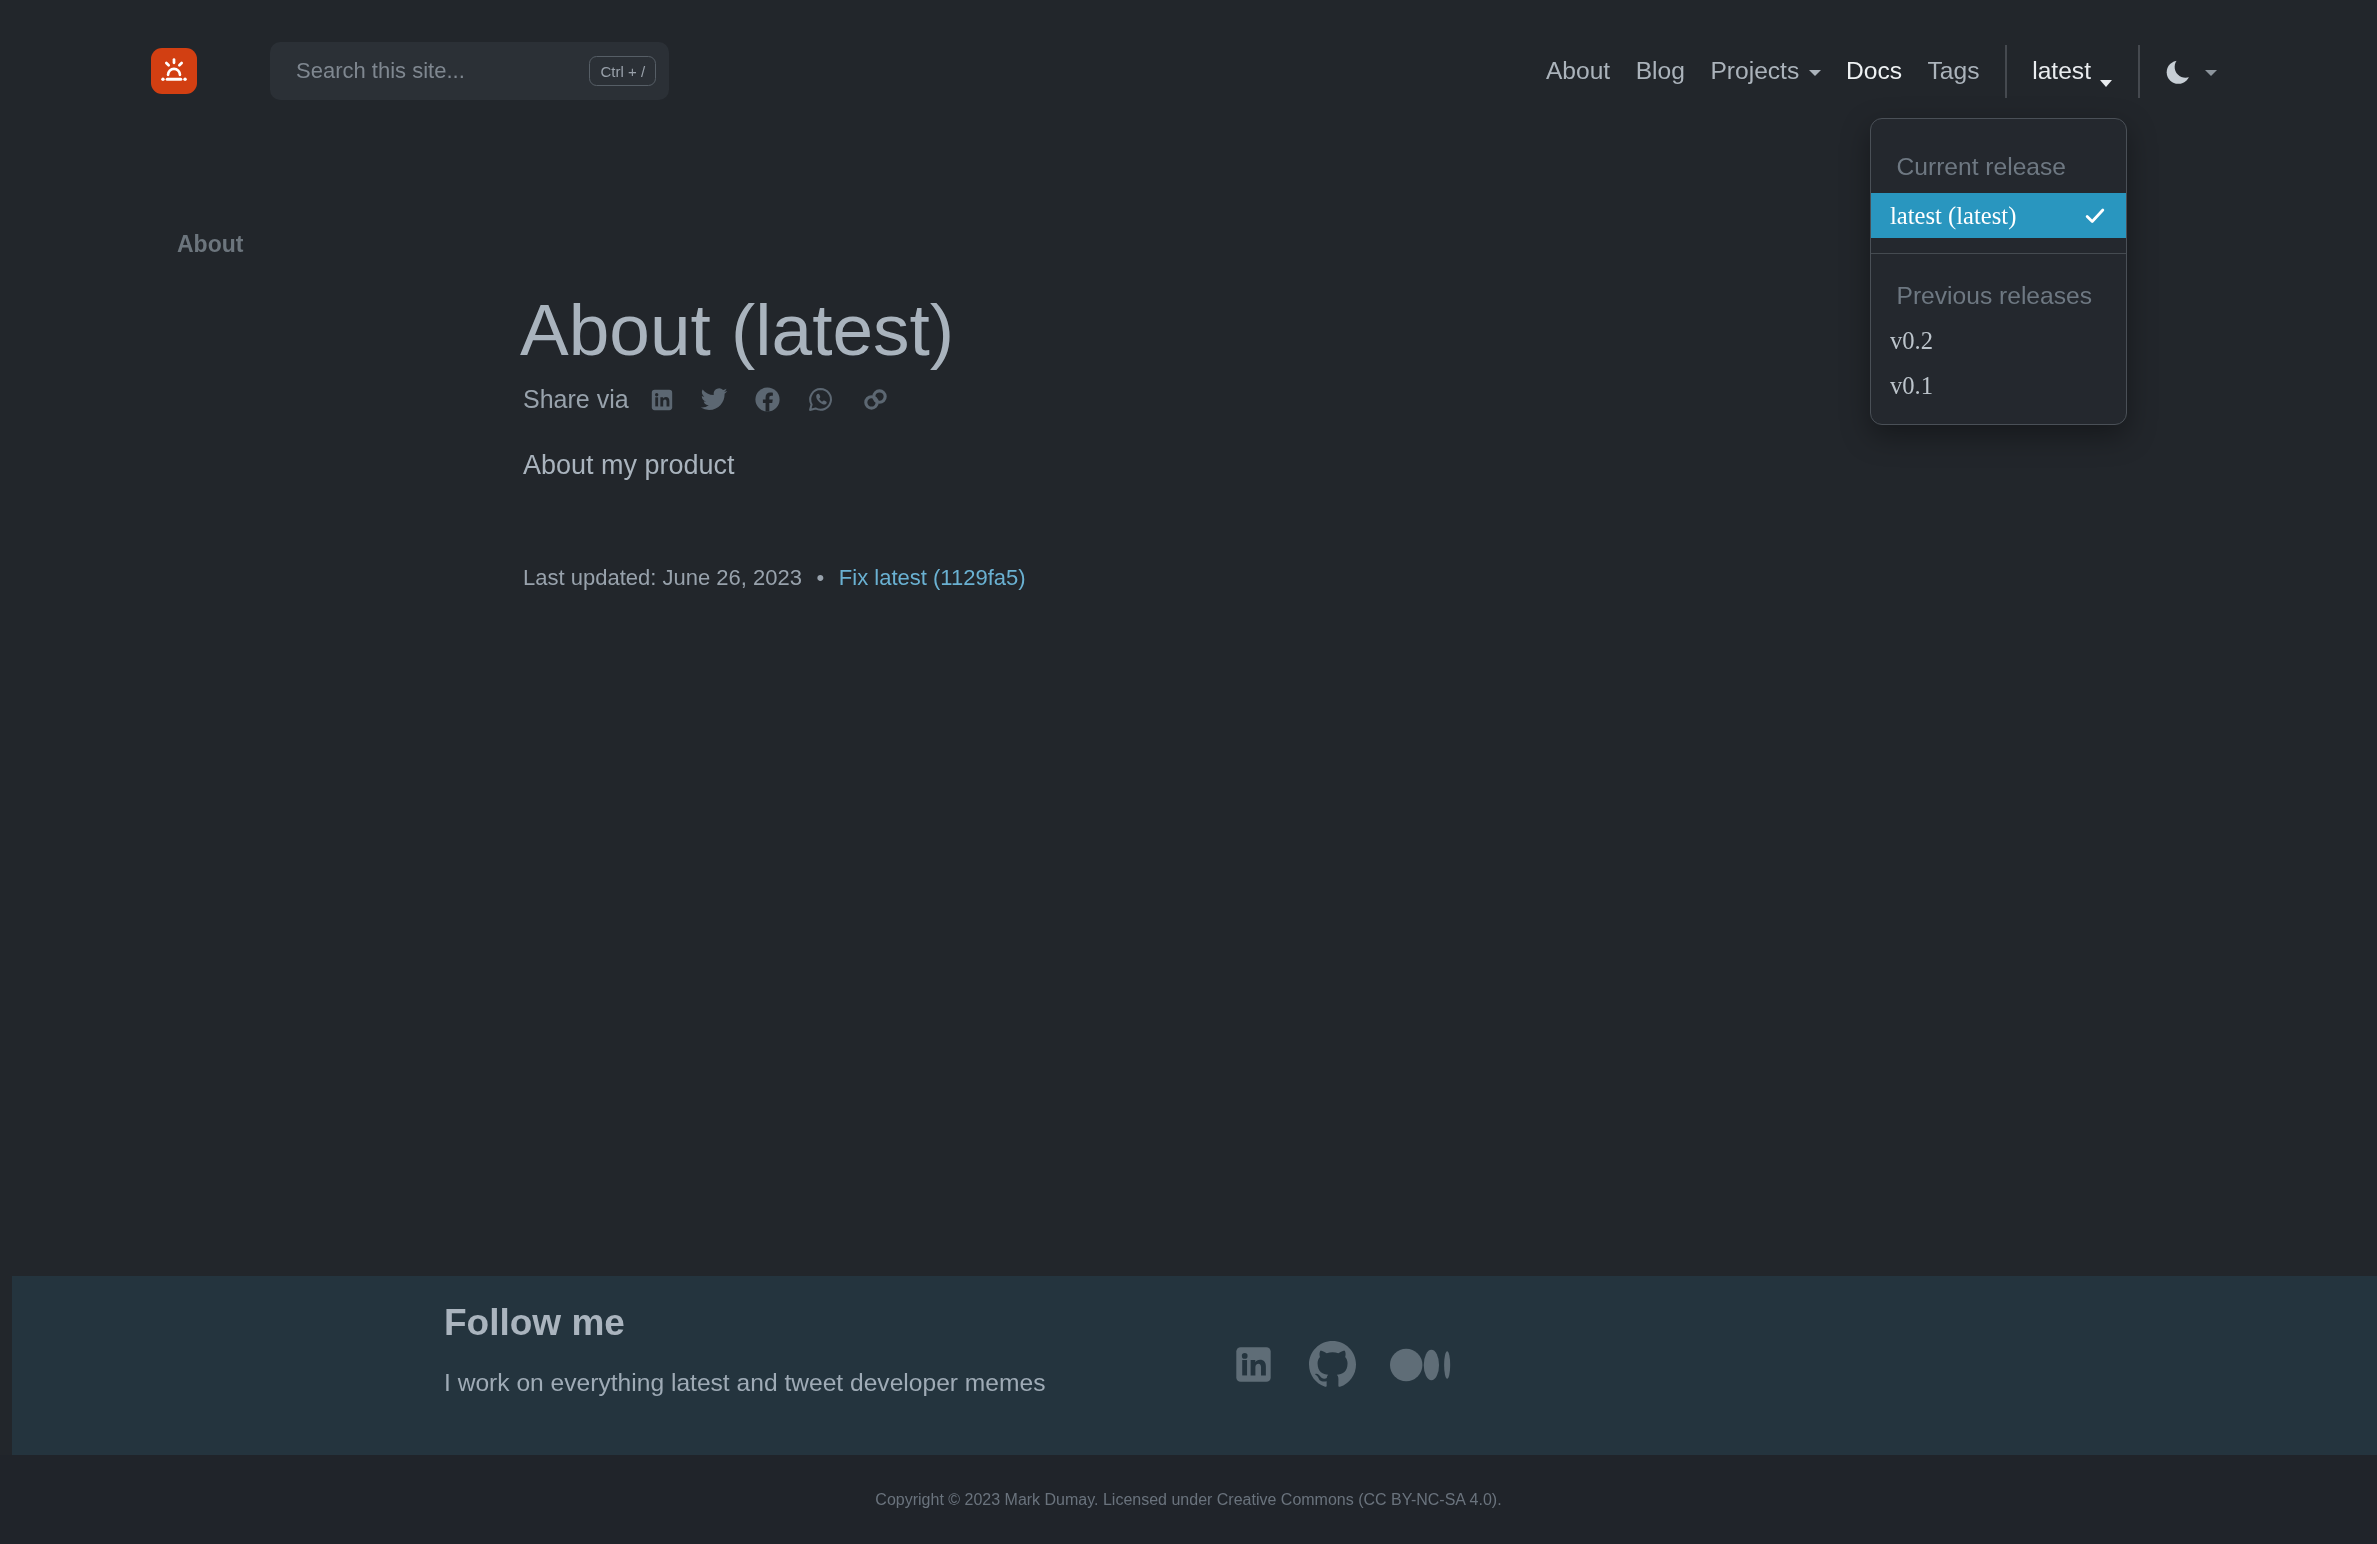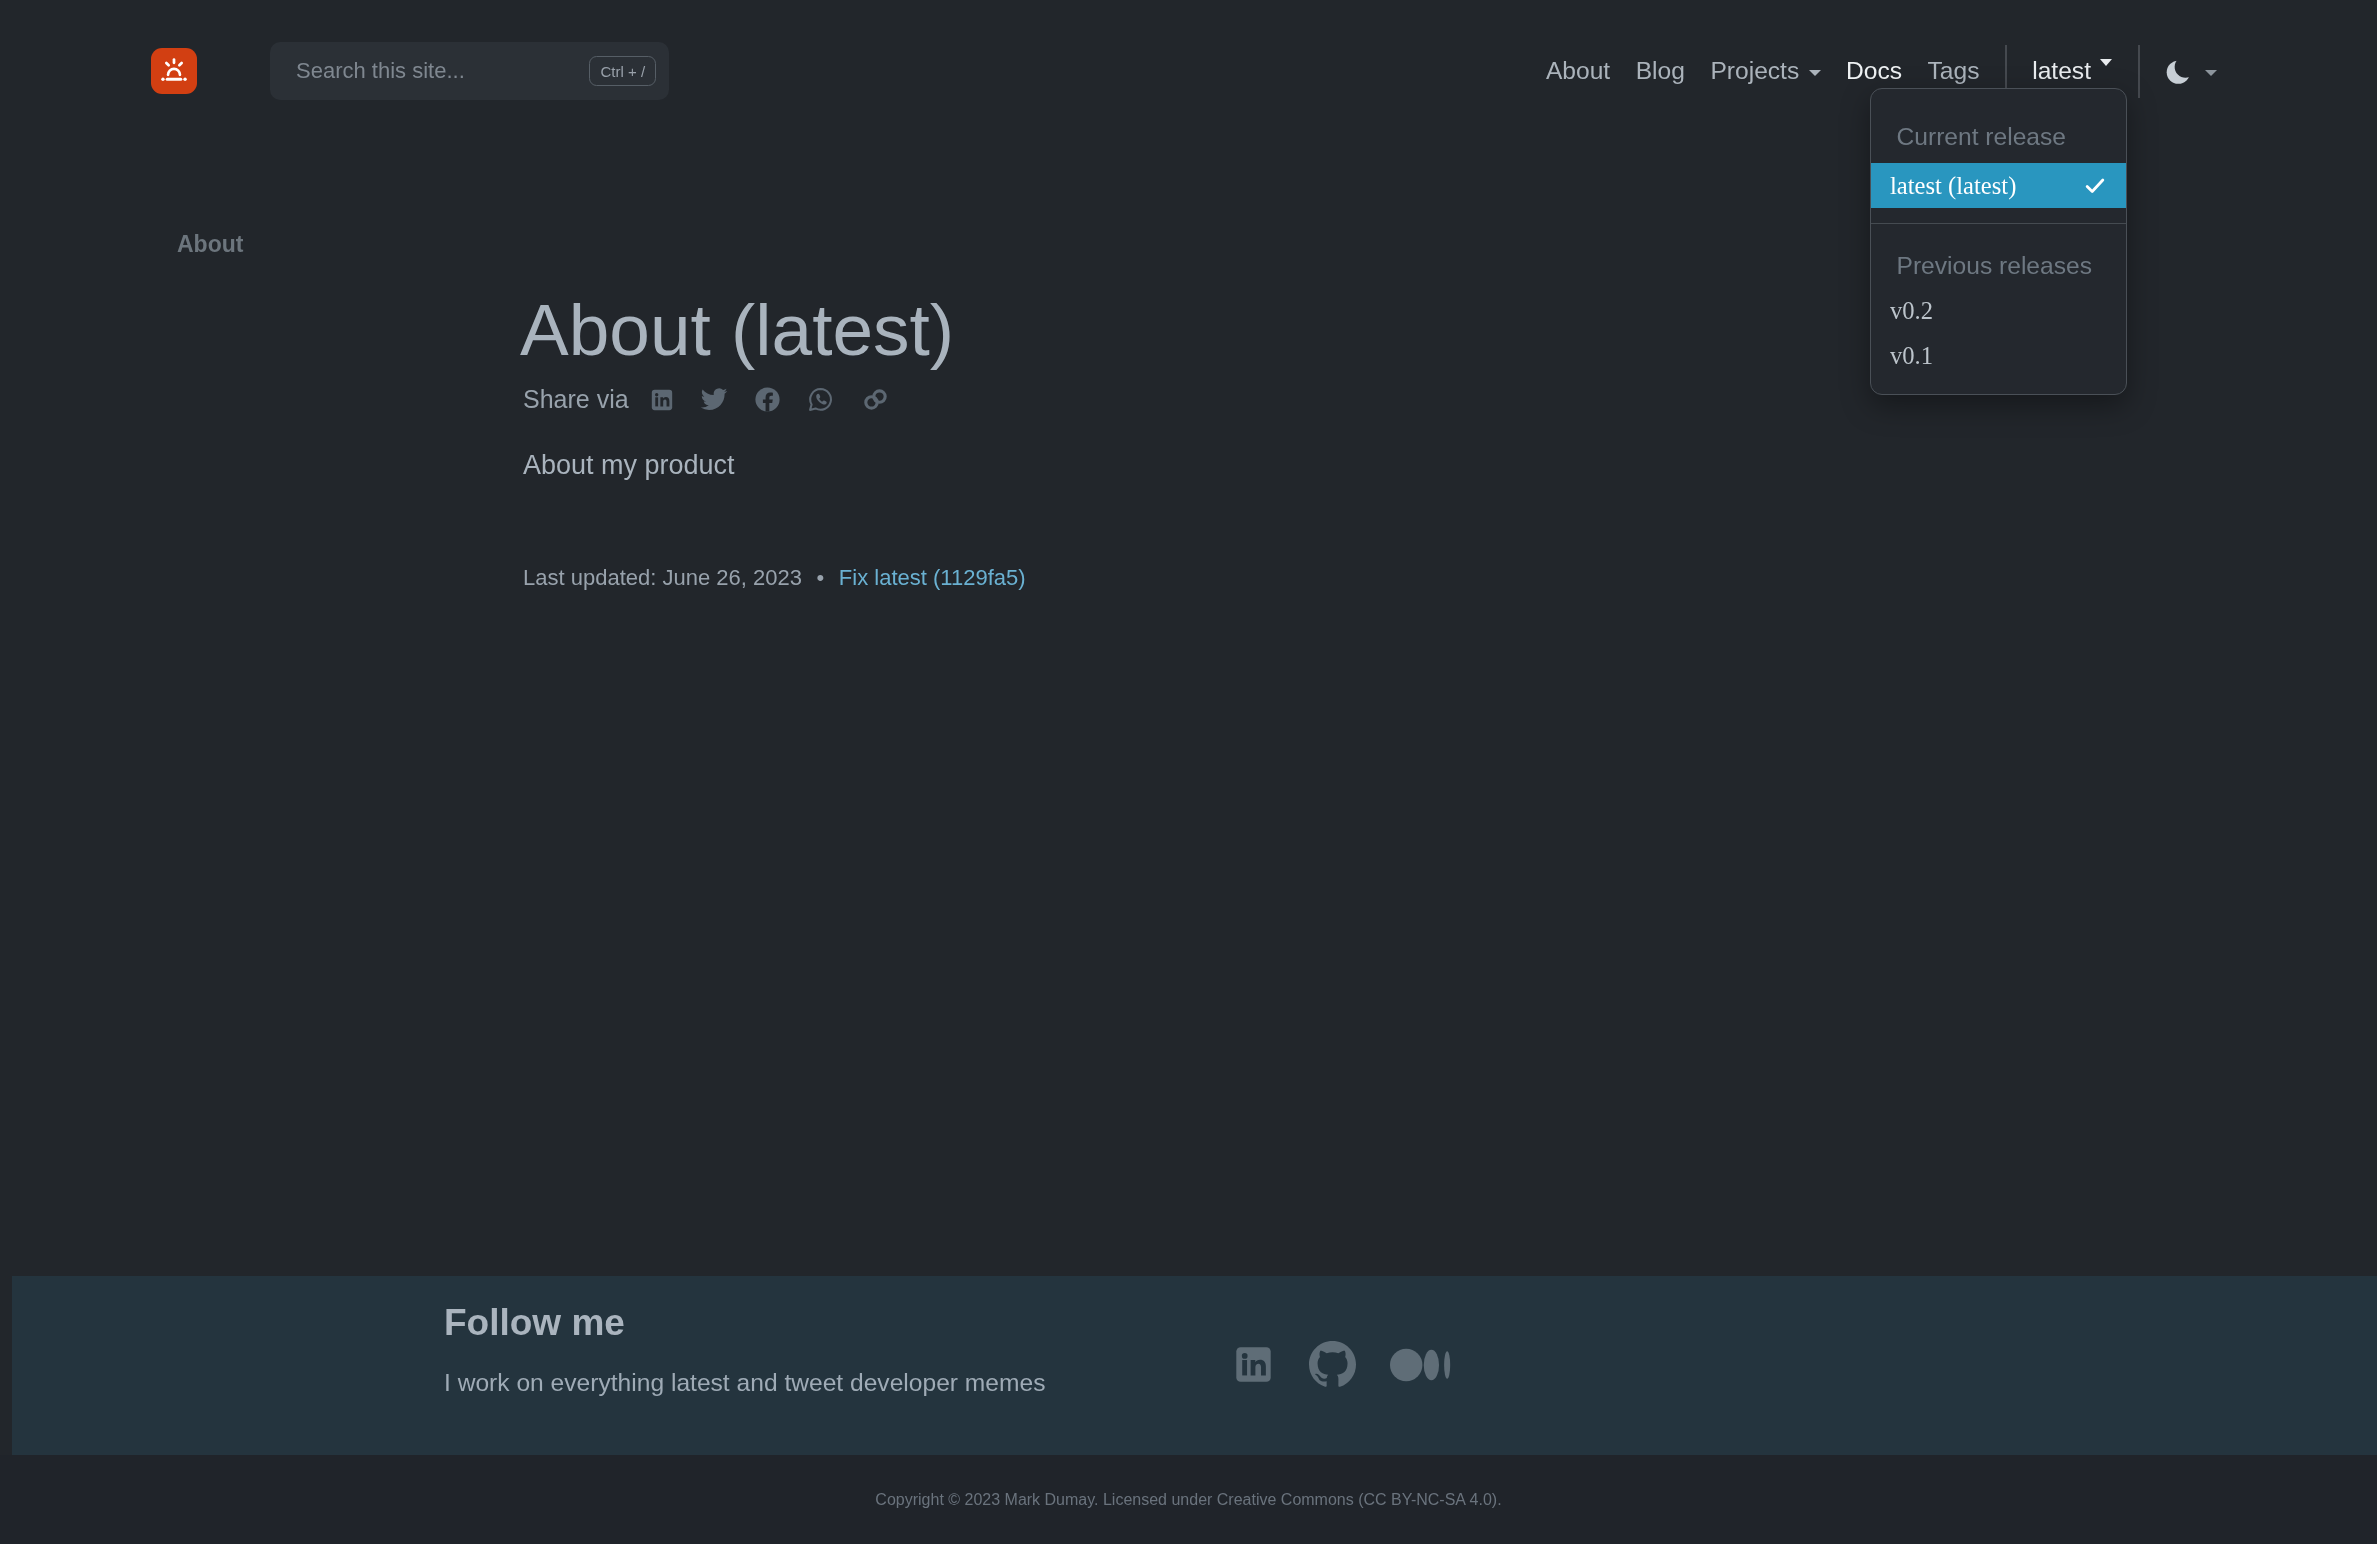--- a/index.html
+++ b/index.html
@@ -25,26 +25,26 @@
     padding:5.1px 10.2px;white-space:nowrap;}
 
   .nav{margin-left:auto;display:flex;align-items:center;gap:25.5px;font-size:24.6px;}
   .nav-link{color:#abb3bb;display:flex;align-items:center;cursor:pointer;}
   .nav-link.active{color:#eef1f3;}
   .caret{display:inline-block;width:0;height:0;border-left:6.8px solid transparent;
     border-right:6.8px solid transparent;border-top:7.6px solid currentColor;margin-left:9.3px;
     position:relative;top:1.7px;}
   .caret.small{border-left-width:6px;border-right-width:6px;border-top-width:6.8px;}
   .vdiv{width:1.7px;height:53px;background:#45494f;}
-  .version-btn{color:#e9ecef;display:flex;align-items:flex-start;cursor:pointer;}
+  .version-btn{color:#e9ecef;display:flex;align-items:flex-end;cursor:pointer;}
   .theme-btn{display:flex;align-items:center;color:#8d959d;cursor:pointer;}
   .theme-btn .caret{margin-left:11px;}
 
   
-  .dropdown{position:absolute;top:88px;right:250px;width:257px;background:#24282e;
+  .dropdown{position:absolute;top:118px;right:250px;width:257px;background:#24282e;
     border:1.7px solid #4a5057;border-radius:12px;padding:27px 0 18.7px;box-sizing:border-box;
     z-index:10;box-shadow:0 10.2px 29px rgba(0,0,0,.35);}
   .dd-header{padding:0 25.5px;height:41px;line-height:41px;color:#6e7882;font-size:24.6px;}
   .dd-item{height:45px;line-height:49px;padding:0 19px;color:#bcc4cb;font-size:24.6px;
     display:block;cursor:pointer;font-family:Liberation Serif, serif;}
   .dd-item.selected{margin-top:6px;background:#2996bf;color:#ffffff;display:flex;
     align-items:center;justify-content:space-between;}
   .dd-divider{border:none;border-top:1.7px solid #454b51;margin:15.3px 0 20.4px;}
 
   

